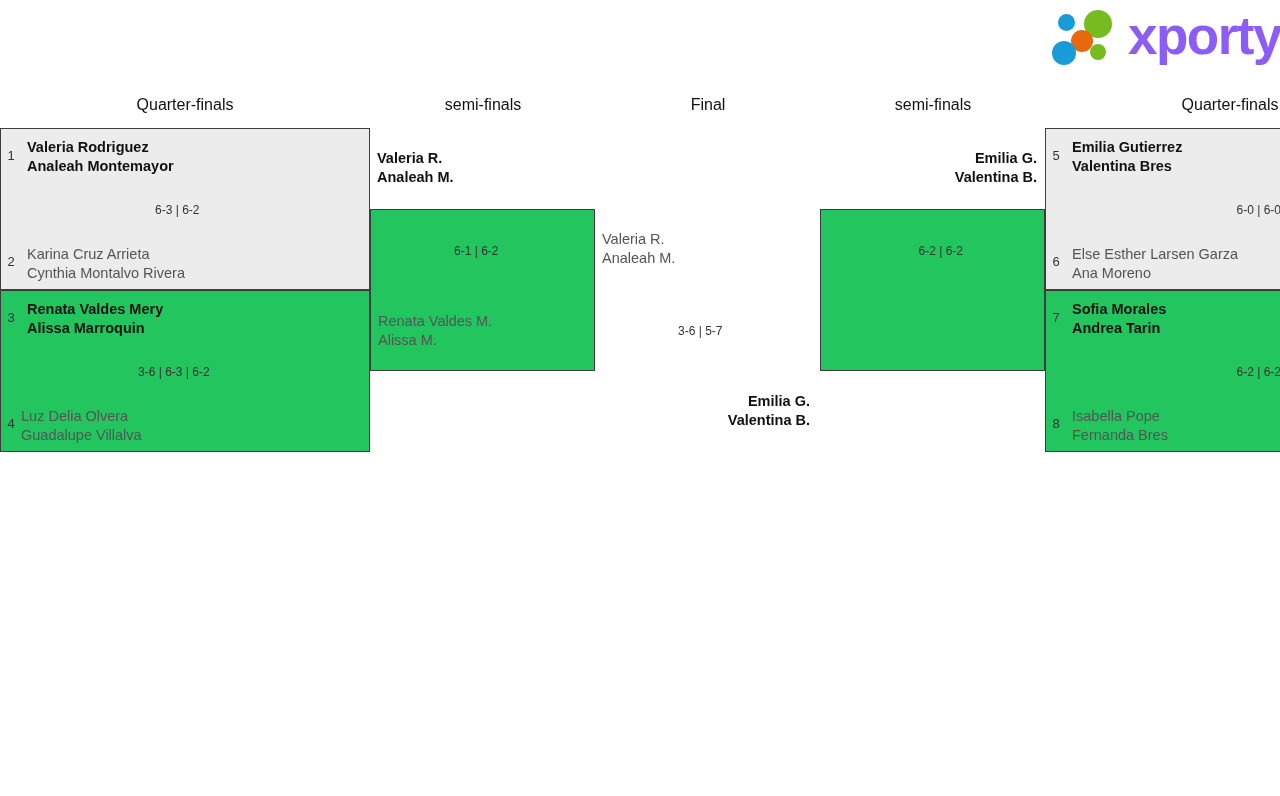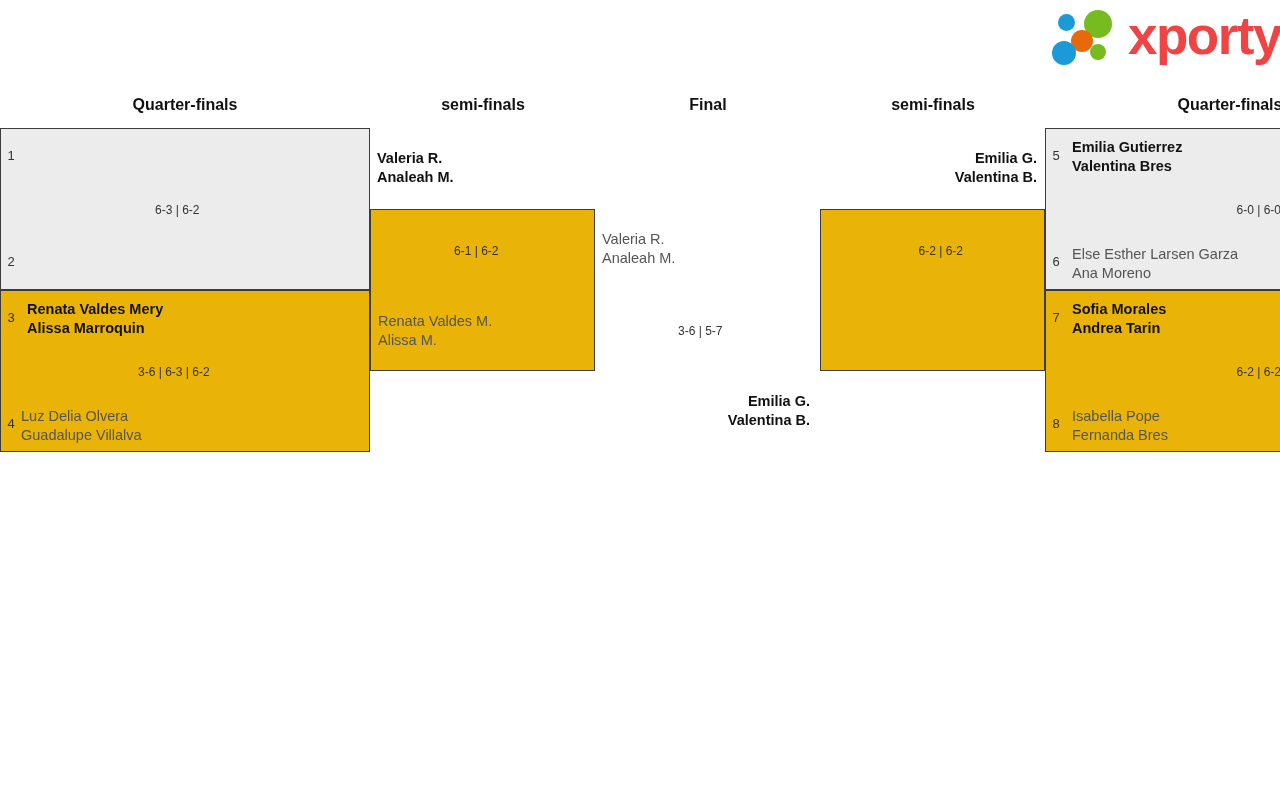--- a/index.html
+++ b/index.html
@@ -23,28 +23,28 @@
   .dot { position: absolute; border-radius: 50%; }
   .logo-word {
     position: absolute; left: 76px; top: 2px;
     font-size: 53px; font-weight: bold; line-height: 56px;
     letter-spacing: -1.5px;
   }
 
   
   .round-head {
     position: absolute; top: 96px;
-    font-size: 16px; font-weight: bold; color: #111111;
+    font-size: 16px; font-weight: normal; color: #111111;
     text-align: center; white-space: nowrap;
   }
 
   
   .box { position: absolute; border: 1px solid #3c3c3c; }
   .box.shaded { background: #ececec; }
-  .box.plain  { background: #eab308; }
+  .box.plain  { background: #22c55e; }
 
   
   .team { position: absolute; line-height: 19px; white-space: nowrap; }
   .team .nm { display: block; font-size: 14.5px; }
   .team.win .nm  { font-weight: bold; color: #111111; }
   .team.lose .nm { font-weight: normal; color: #555555; }
 
   .seed {
     position: absolute; font-size: 13px; color: #333333;
     width: 16px; text-align: center; line-height: 16px;
@@ -64,33 +64,41 @@
 
 
   <div class="logo">
     <div class="logo-dots">
       <span class="dot" style="left:6px;  top:6px;  width:17px; height:17px; background:#1a9ad7;"></span>
       <span class="dot" style="left:32px; top:2px;  width:28px; height:28px; background:#76bc21;"></span>
       <span class="dot" style="left:19px; top:22px; width:22px; height:22px; background:#e8690b;"></span>
       <span class="dot" style="left:0px;  top:33px; width:24px; height:24px; background:#1a9ad7;"></span>
       <span class="dot" style="left:38px; top:36px; width:16px; height:16px; background:#76bc21;"></span>
     </div>
-    <div class="logo-word" style="color:#ef4444;">xporty</div>
+    <div class="logo-word" style="color:#8b5cf6;">xporty</div>
   </div>
 
   <div class="round-head" style="left:85px;  width:200px;">Quarter-finals</div>
   <div class="round-head" style="left:383px; width:200px;">semi-finals</div>
   <div class="round-head" style="left:608px; width:200px;">Final</div>
   <div class="round-head" style="left:833px; width:200px;">semi-finals</div>
   <div class="round-head" style="left:1130px; width:200px;">Quarter-finals</div>
 
   <div class="box shaded" style="left:0px; top:128px; width:370px; height:162px;">
     <div class="seed" style="left:2px; top:19px;">1</div>
+    <div class="team win ta-l" style="left:26px; top:9px;">
+      <span class="nm">Valeria Rodriguez</span>
+      <span class="nm">Analeah Montemayor</span>
+    </div>
     <div class="score ta-l" style="left:154px; top:72px;">6-3 | 6-2</div>
     <div class="seed" style="left:2px; top:125px;">2</div>
+    <div class="team lose ta-l" style="left:26px; top:116px;">
+      <span class="nm">Karina Cruz Arrieta</span>
+      <span class="nm">Cynthia Montalvo Rivera</span>
+    </div>
   </div>
 
   <div class="box plain" style="left:0px; top:290px; width:370px; height:162px;">
     <div class="seed" style="left:2px; top:19px;">3</div>
     <div class="team win ta-l" style="left:26px; top:9px;">
       <span class="nm">Renata Valdes Mery</span>
       <span class="nm">Alissa Marroquin</span>
     </div>
     <div class="score ta-l" style="left:137px; top:72px;text-align:center;">3-6 | 6-3 | 6-2</div>
     <div class="seed" style="left:2px; top:125px;">4</div>

